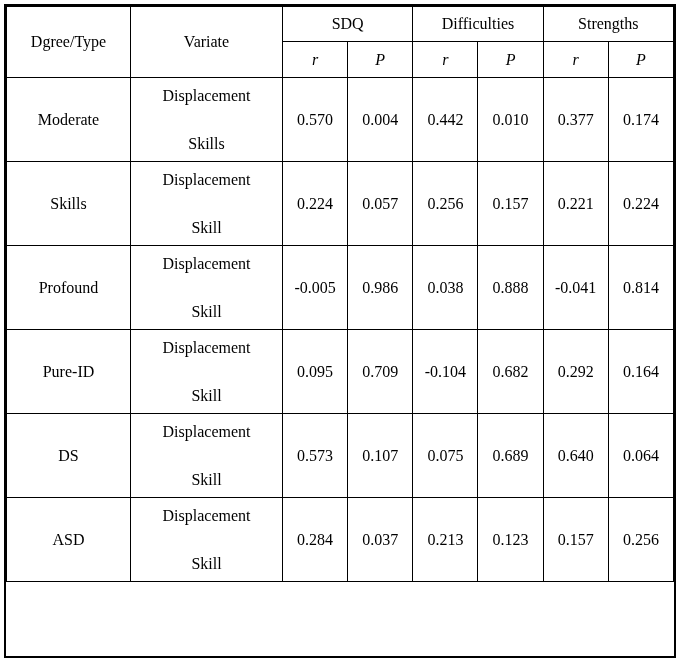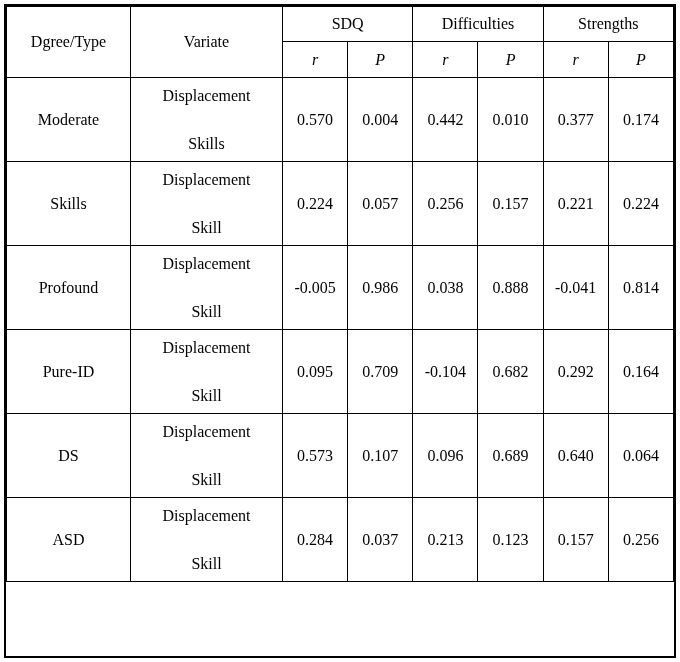--- a/index.html
+++ b/index.html
@@ -137,21 +137,21 @@
       </tr>
 
       <tr>
         <td>DS</td>
         <td class="variate">
           <div>Displacement</div>
           <div>Skill</div>
         </td>
         <td>0.573</td>
         <td>0.107</td>
-        <td>0.096</td>
+        <td>0.075</td>
         <td>0.689</td>
         <td>0.640</td>
         <td>0.064</td>
       </tr>
 
       <tr>
         <td>ASD</td>
         <td class="variate">
           <div>Displacement</div>
           <div>Skill</div>

